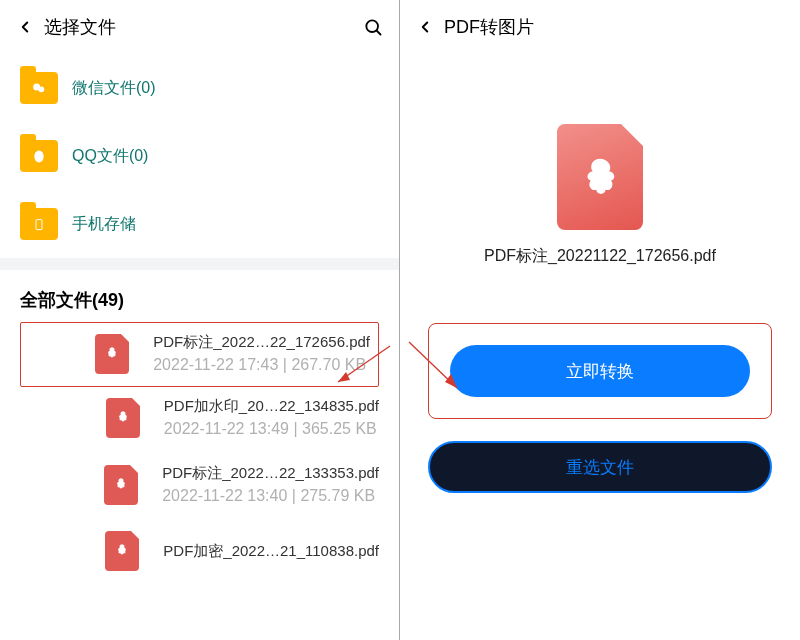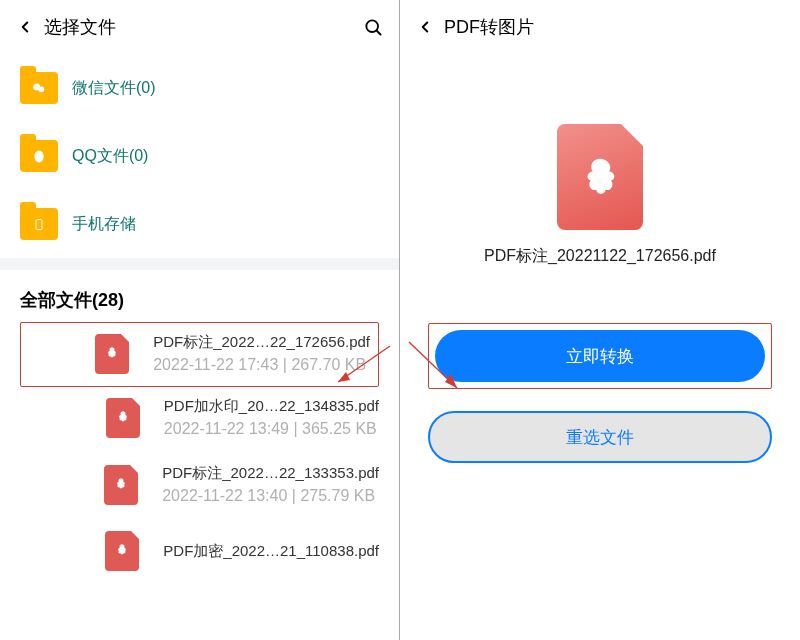--- a/index.html
+++ b/index.html
@@ -138,28 +138,28 @@
     }
     .btn {
       height: 52px;
       border-radius: 26px;
       display: flex; align-items: center; justify-content: center;
       font-size: 17px;
       cursor: pointer;
     }
     .btn-primary-wrap {
       border: 1px solid #d33b2f;
-      padding: 6px;
-      border-radius: 2px;
+      padding: 21px;
+      border-radius: 8px;
     }
     .btn-primary { background: #0a7cff; color: #fff; }
     .btn-outline {
       border: 2px solid #0a7cff;
       color: #0a7cff;
-      background: #e5e5e5;
+      background: #0f172a;
     }
 
     
     .arrow {
       position: absolute;
       pointer-events: none;
       z-index: 20;
     }
     svg.arrow line { stroke: #d33b2f; stroke-width: 1.4; }
     svg.arrow polygon { fill: #d33b2f; }
@@ -212,21 +212,21 @@
               <rect x="6" y="2" width="12" height="20" rx="2"></rect>
             </svg>
         </span>
       </div>
       <span class="source-label">手机存储</span>
     </div>
   </div>
 
   <div class="gap"></div>
 
-  <div class="section-title">全部文件(28)</div>
+  <div class="section-title">全部文件(49)</div>
 
   <div class="filelist">
 
   <div class="file-row highlight">
         <div class="file-icon">
           <svg width="18" height="18" viewBox="0 0 24 24" fill="#fff">
             <path d="M12 3 C9 3 8 6 9 8 C7 8 6 11 8 12 C6 13 8 16 10 15 C10 17 14 17 14 15 C16 16 18 13 16 12 C18 11 17 8 15 8 C16 6 15 3 12 3 Z"></path>
           </svg>
         </div>
         <div class="file-meta">

